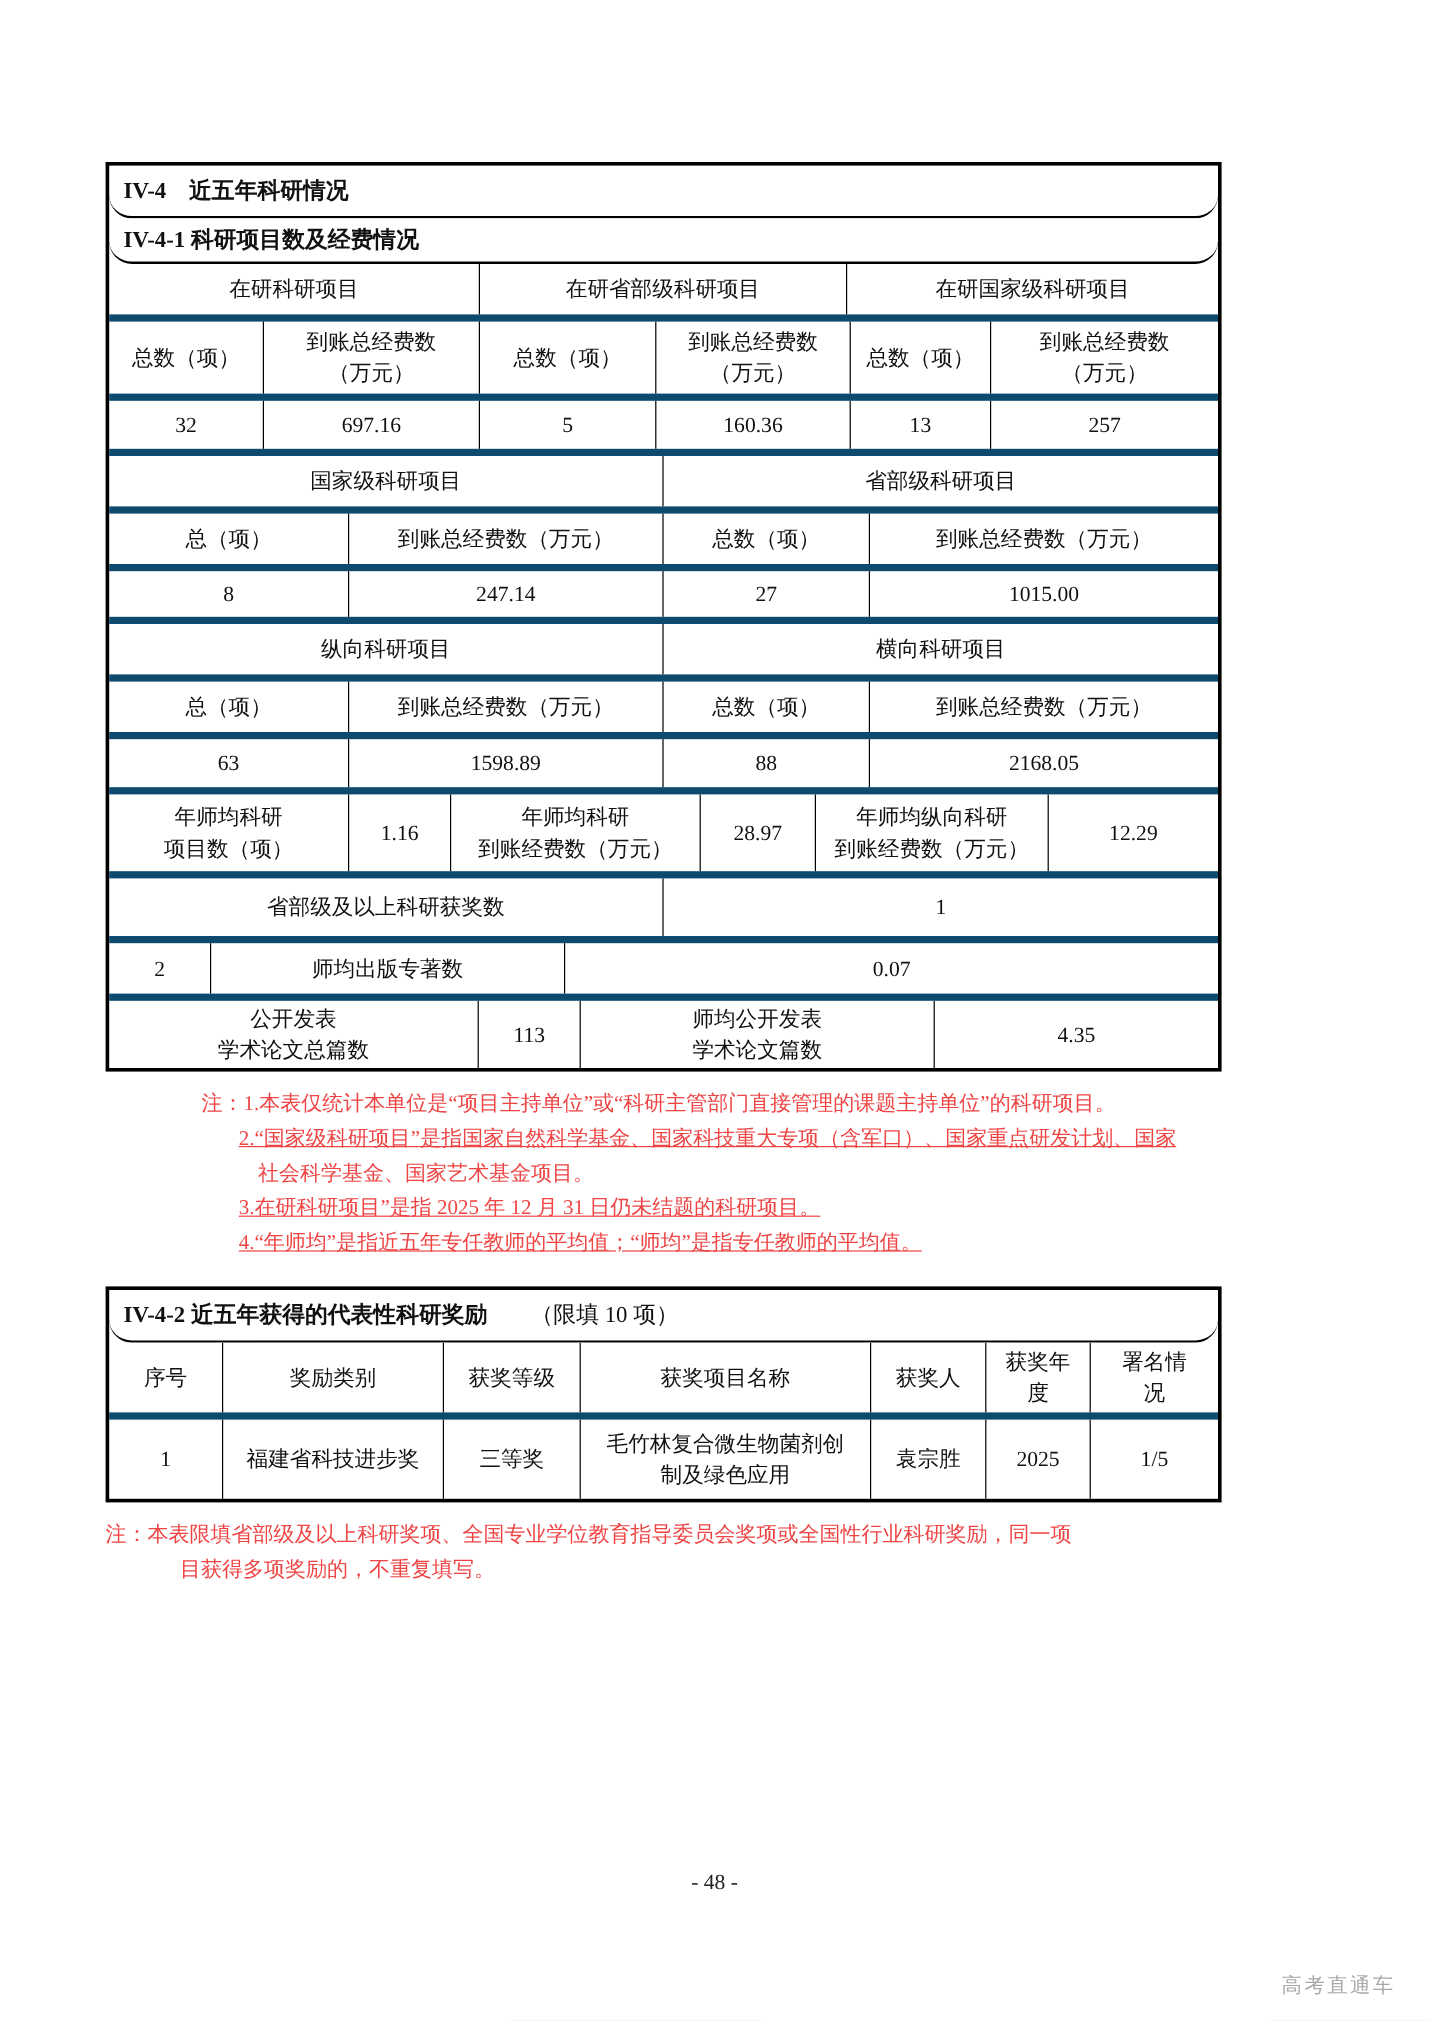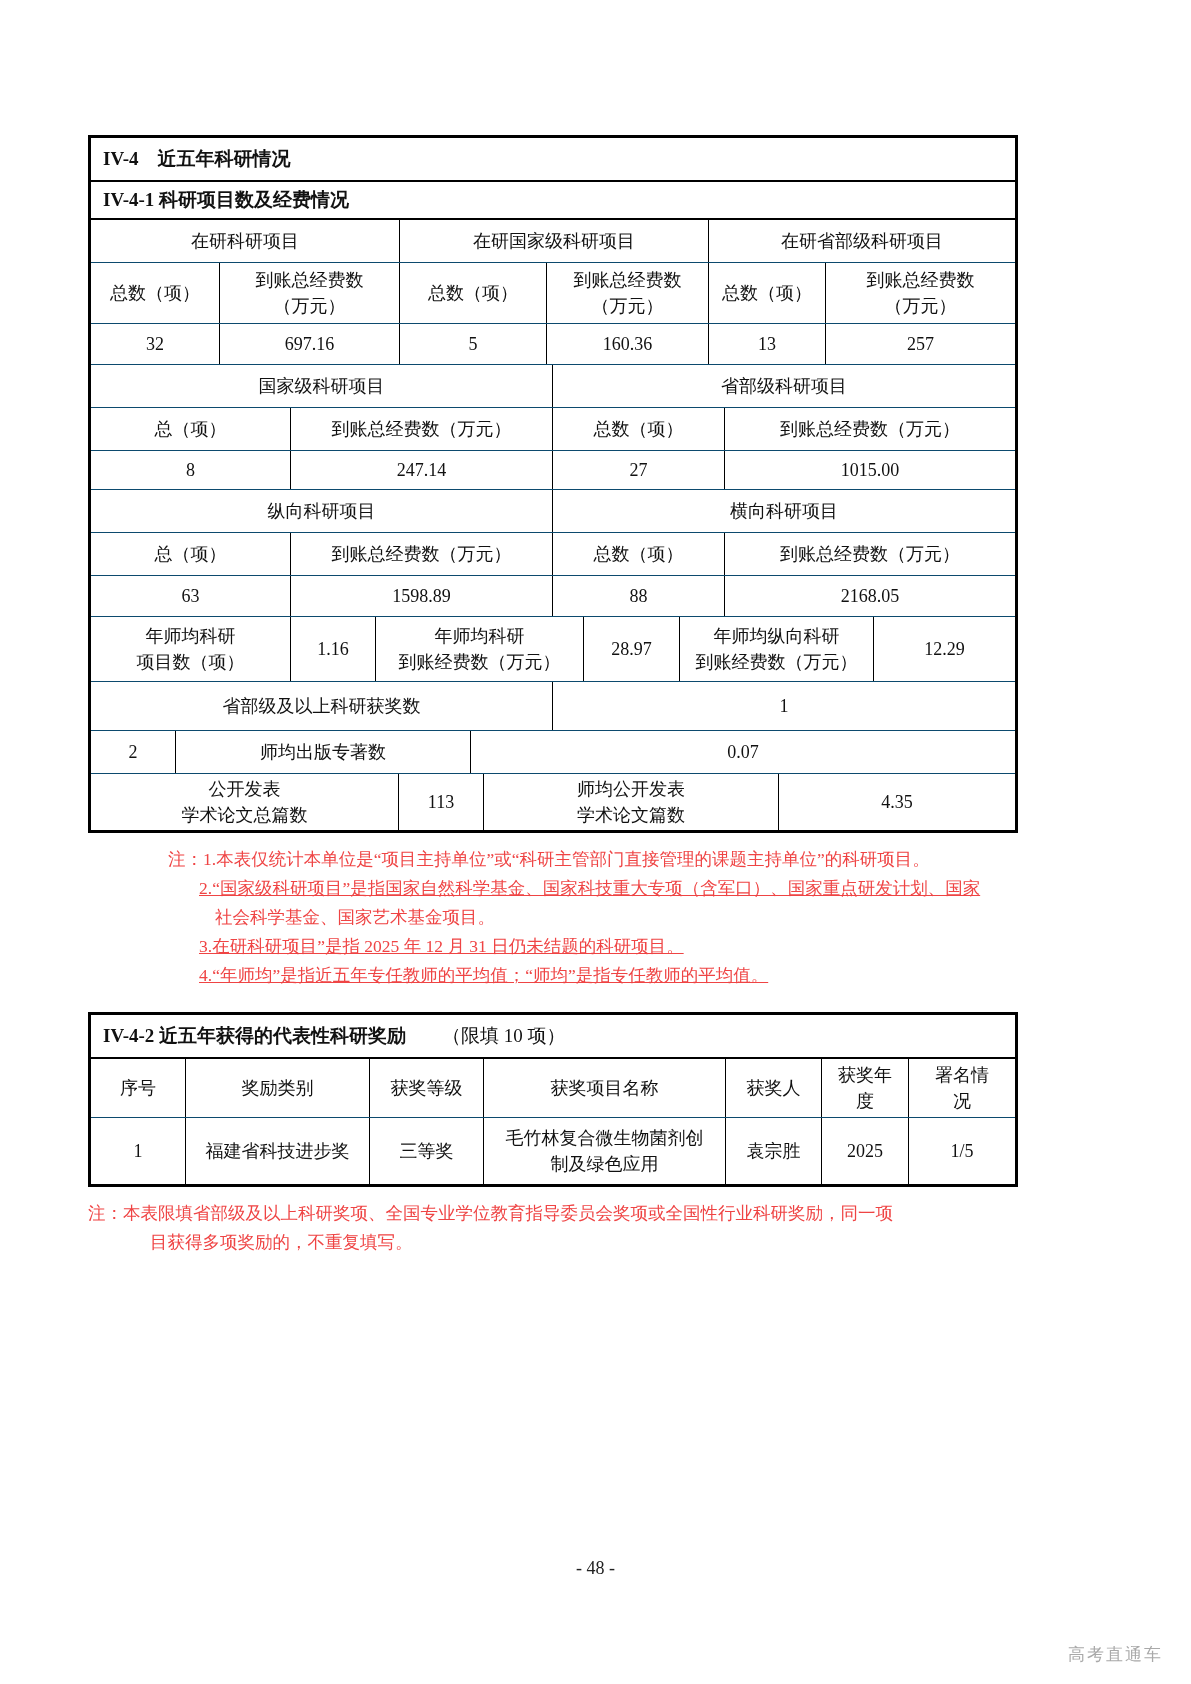--- a/index.html
+++ b/index.html
@@ -10,27 +10,27 @@
     font-family:"Liberation Serif","DejaVu Serif",serif;
     color:#111;
     overflow:hidden;
   }
   .doc{position:absolute;left:88px;top:135px;width:930px;}
   .box{border:3px solid #000;box-sizing:border-box;background:#fff;}
   .title-row{
     display:flex;align-items:center;
     border-bottom:2.5px solid #000;
     font-weight:bold;font-size:19px;
-    padding:0 12px;box-sizing:border-box;
+    padding:0 12px;box-sizing:border-box;border-radius:19px;
   }
   .title-row .light{font-weight:normal;padding-left:36px;}
   .h44{min-height:44px}.h40{min-height:40px}.h42{min-height:42px}
   .h38{min-height:38px}.h48{min-height:48px}.h56{min-height:56px}
   .h58{min-height:58px}.h60{min-height:60px}.h64{min-height:64px}.h66{min-height:66px}
-  .r{display:flex;border-bottom:1px solid #0c4a6e;}
+  .r{display:flex;border-bottom:6px solid #0c4a6e;}
   .r.last{border-bottom:none;}
   .c{
     border-right:1px solid #000;
     display:flex;flex-direction:column;justify-content:center;align-items:center;
     text-align:center;font-size:18px;line-height:1.45;
     box-sizing:border-box;padding:2px 4px;
   }
   .c:last-child{border-right:none;}
   .c span{display:block;}
   
@@ -77,25 +77,25 @@
         <span>IV-4　近五年科研情况</span>
       </div>
       <div class="title-row h38">
         <span>IV-4-1 科研项目数及经费情况</span>
       </div>
 
       <div class="r h42">
         <div class="c gh1">
             <span>在研科研项目</span>
           </div>
+        <div class="c flex1">
+            <span>在研省部级科研项目</span>
+          </div>
         <div class="c gh2">
             <span>在研国家级科研项目</span>
-          </div>
-        <div class="c flex1">
-            <span>在研省部级科研项目</span>
           </div>
       </div>
 
       <div class="r h60">
         <div class="c wa1">
             <span>总数（项）</span>
           </div>
         <div class="c wa2">
             <span>到账总经费数</span>
             <span>（万元）</span>

